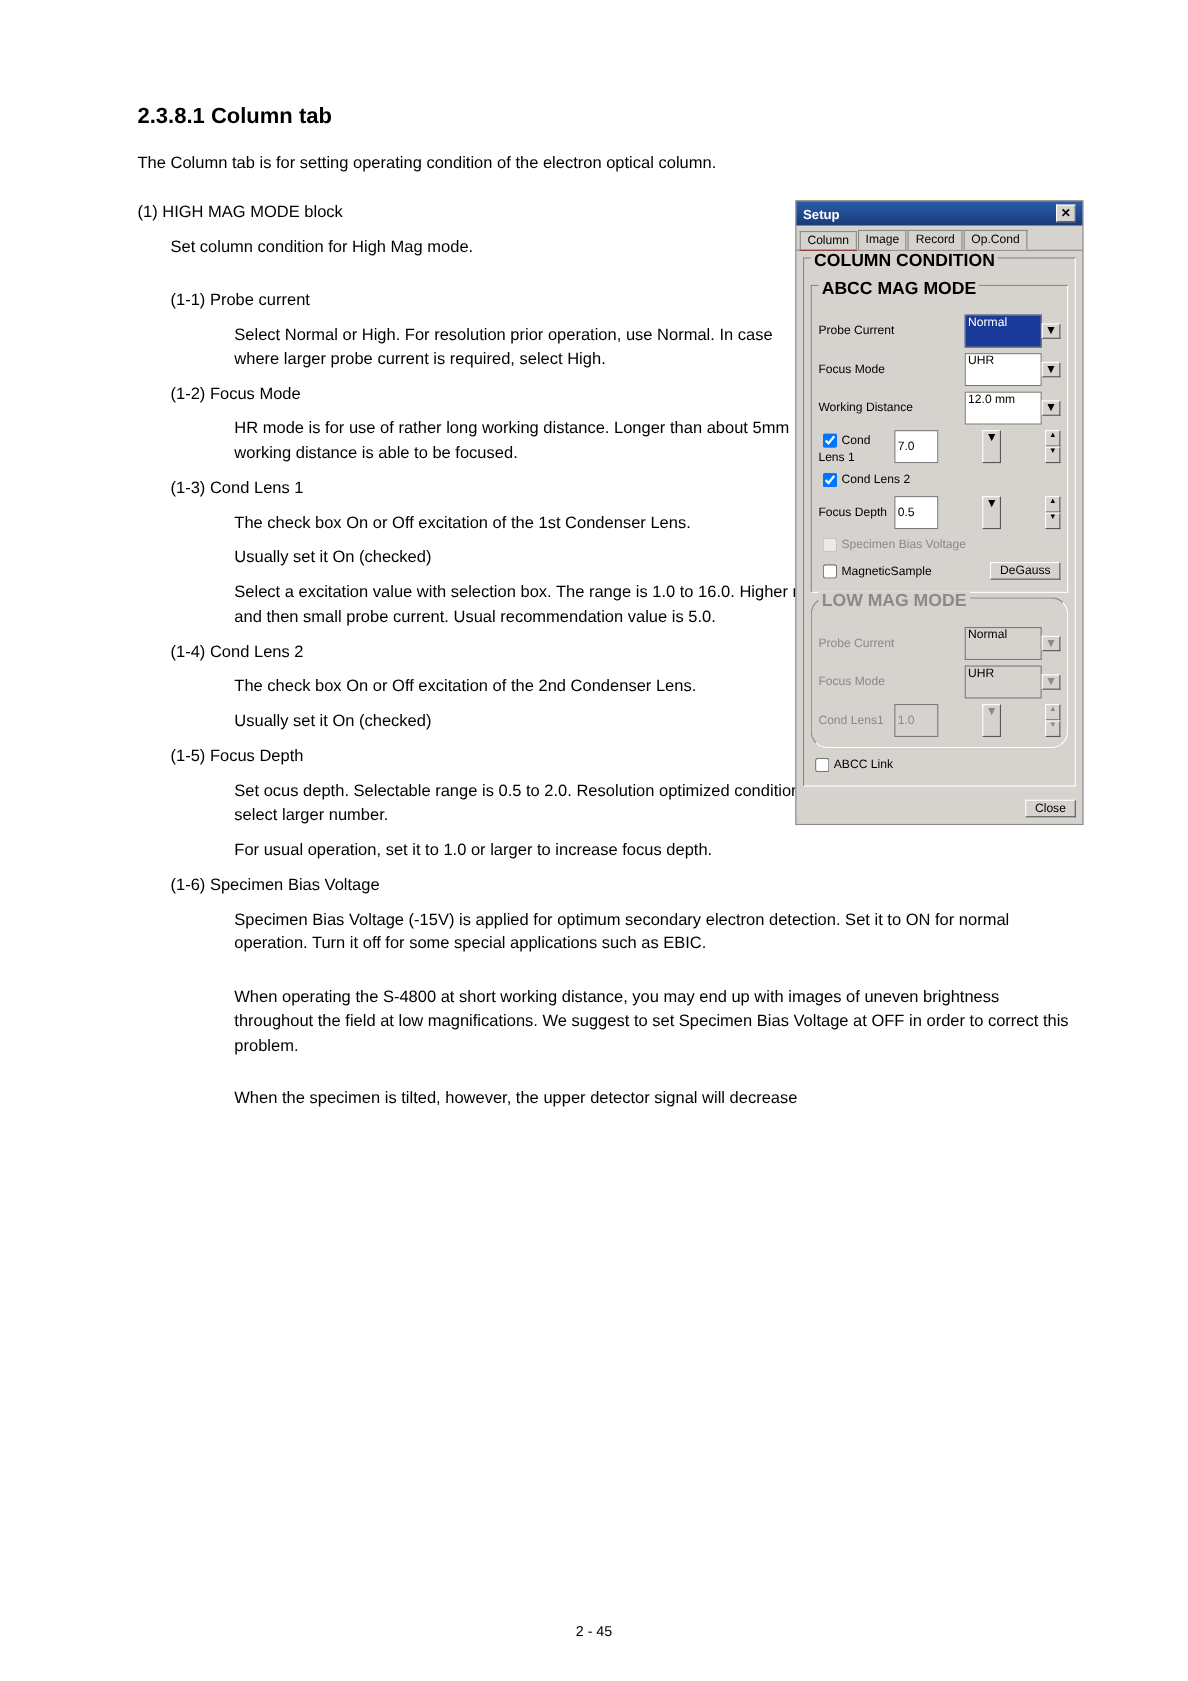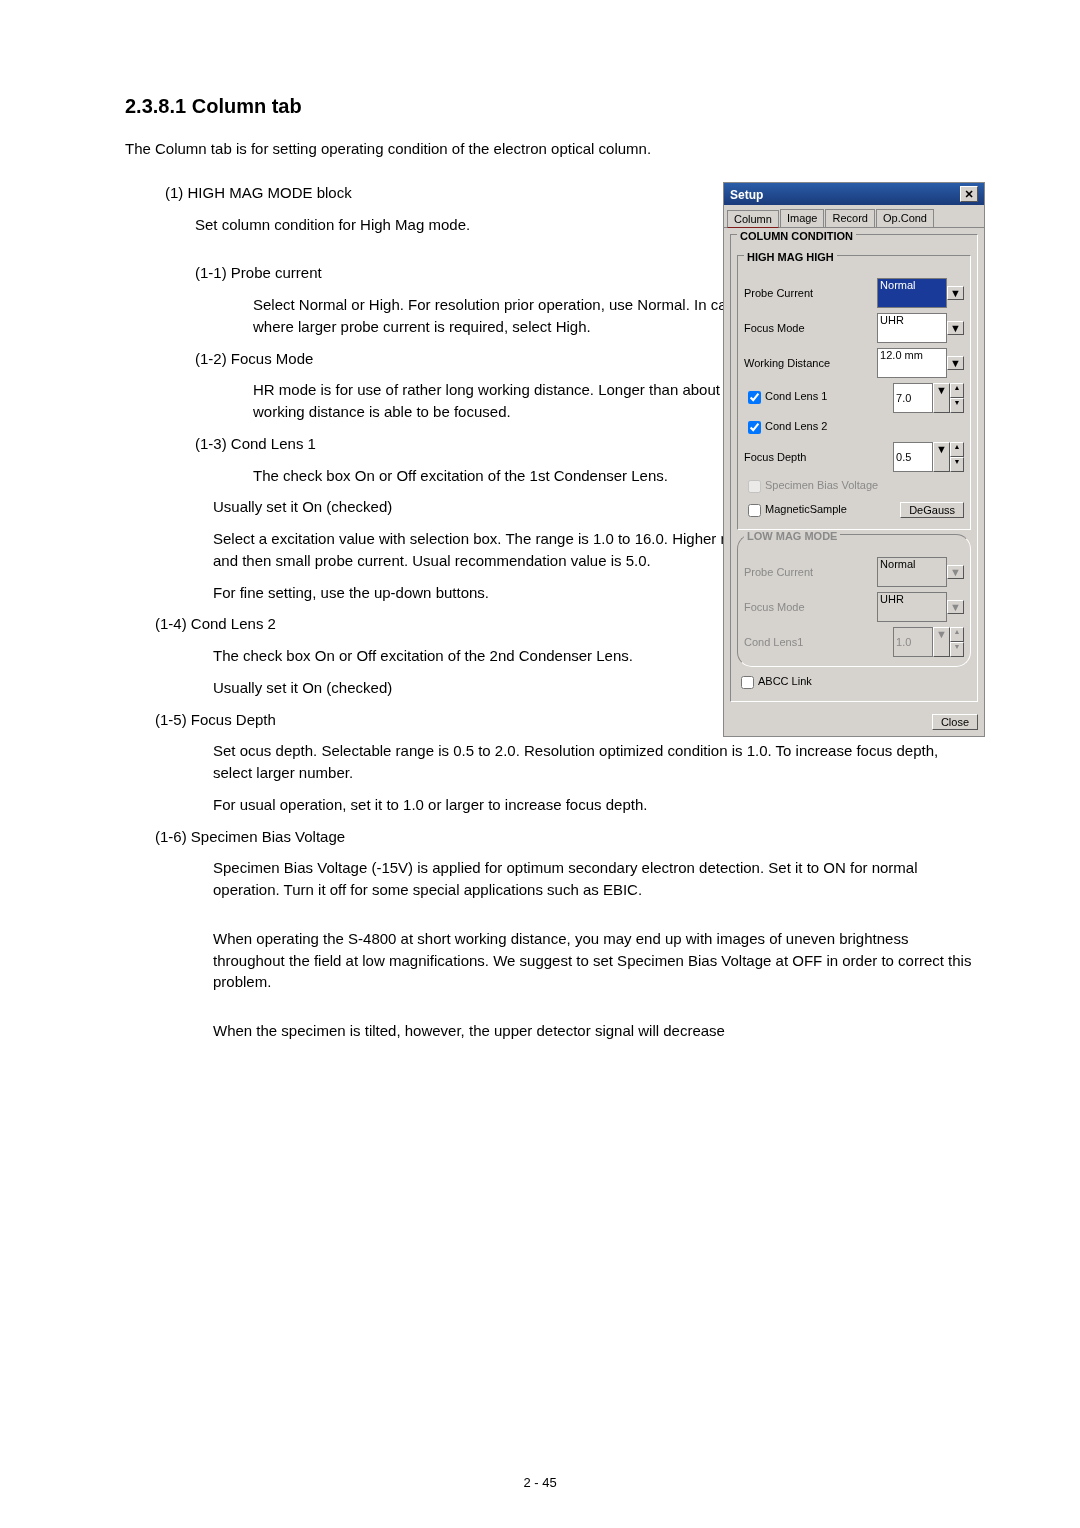--- a/index.html
+++ b/index.html
@@ -11,21 +11,21 @@
     height: 1528px;
     margin: 0;
     padding: 95px 105px 0 125px;
     box-sizing: border-box;
     position: relative;
   }
   h3 { font-size: 20px; font-weight: bold; margin: 0 0 20px 0; }
   p { margin: 0 0 10px 0; line-height: 1.45; }
   .intro { margin-bottom: 22px; }
   .content-wrap { position: relative; }
-  .left-col { width: 620px; margin-left: 40px; }
+  .left-col { width: 620px; }
   .block1 { margin-left: 0; }
   .block1-body { margin-left: 30px; }
   .sub { margin-left: 30px; }
   .subbody { margin-left: 88px; }
   .pagefoot {
     position: absolute;
     bottom: 38px;
     left: 0;
     width: 100%;
     text-align: center;
@@ -80,21 +80,21 @@
   .tab.active { background: #d6d3ce; position: relative; top: 1px; border-bottom:1px solid #7f1d1d; }
   .fieldset {
     border: 1px solid #fff;
     border-left-color:#888;
     border-top-color:#888;
     margin: 6px;
     padding: 6px 6px 4px 6px;
     position: relative;
   }
   .legend {
-    font-size: 11px;
+    font-size: 16px;
     font-weight: bold;
     position: relative;
     top: -12px;
     background: #d6d3ce;
     padding: 0 3px;
     display: inline-block;
   }
   .row {
     display: flex;
     align-items: center;
@@ -110,20 +110,21 @@
     border: 1px solid #7a7a7a;
     background: #fff;
     height: 30px;
     box-sizing: border-box;
   }
   .combo.sel { background:#1a3a9a; color:#fff; padding:0 2px; }
   .txt { width: 40px; padding:0 2px; }
   .spin {
     display: inline-flex;
     align-items: stretch;
+    gap: 40px;
   }
   .spinbtns {
     display:flex; flex-direction:column;
     width:14px;
   }
   .spinbtns div {
     flex:1;
     background:#d6d3ce;
     border:1px solid #fff;
     border-right-color:#555;
@@ -163,21 +164,21 @@
       <div class="tab active">Column</div>
       <div class="tab">Image</div>
       <div class="tab">Record</div>
       <div class="tab">Op.Cond</div>
     </div>
 
     <div class="fieldset">
       <span class="legend">COLUMN CONDITION</span>
 
       <div class="fieldset" style="margin:0 0 4px 0;">
-        <span class="legend">HIGH MAG HIGH</span>
+        <span class="legend">ABCC MAG MODE</span>
 
         <div class="row">
           <label>Probe Current</label>
           <span class="combo sel">Normal</span>
           <span class="winbtn" style="padding:0 2px;">▼</span>
         </div>
 
         <div class="row">
           <label>Focus Mode</label>
           <span class="combo" style="padding:0 2px;">UHR</span>
@@ -276,21 +277,20 @@
 
     <p class="sub">(1-2) Focus Mode</p>
     <p class="subbody">HR mode is for use of rather long working distance. Longer than about 5mm working distance is able to be focused.</p>
 
     <p class="sub">(1-3) Cond Lens 1</p>
     <p class="subbody">The check box On or Off excitation of the 1st Condenser Lens.</p>
   </div>
 
   <p class="subbody">Usually set it On (checked)</p>
   <p class="subbody">Select a excitation value with selection box. The range is 1.0 to 16.0. Higher number results stronger excitation and then small probe current. Usual recommendation value is 5.0.</p>
-  <p class="subbody">For fine setting, use the up-down buttons.</p>
 
   <p class="sub">(1-4) Cond Lens 2</p>
   <p class="subbody">The check box On or Off excitation of the 2nd Condenser Lens.</p>
   <p class="subbody">Usually set it On (checked)</p>
 
   <p class="sub">(1-5) Focus Depth</p>
   <p class="subbody">Set ocus depth. Selectable range is 0.5 to 2.0. Resolution optimized condition is 1.0. To increase focus depth, select larger number.</p>
   <p class="subbody">For usual operation, set it to 1.0 or larger to increase focus depth.</p>
 
   <p class="sub">(1-6) Specimen Bias Voltage</p>

